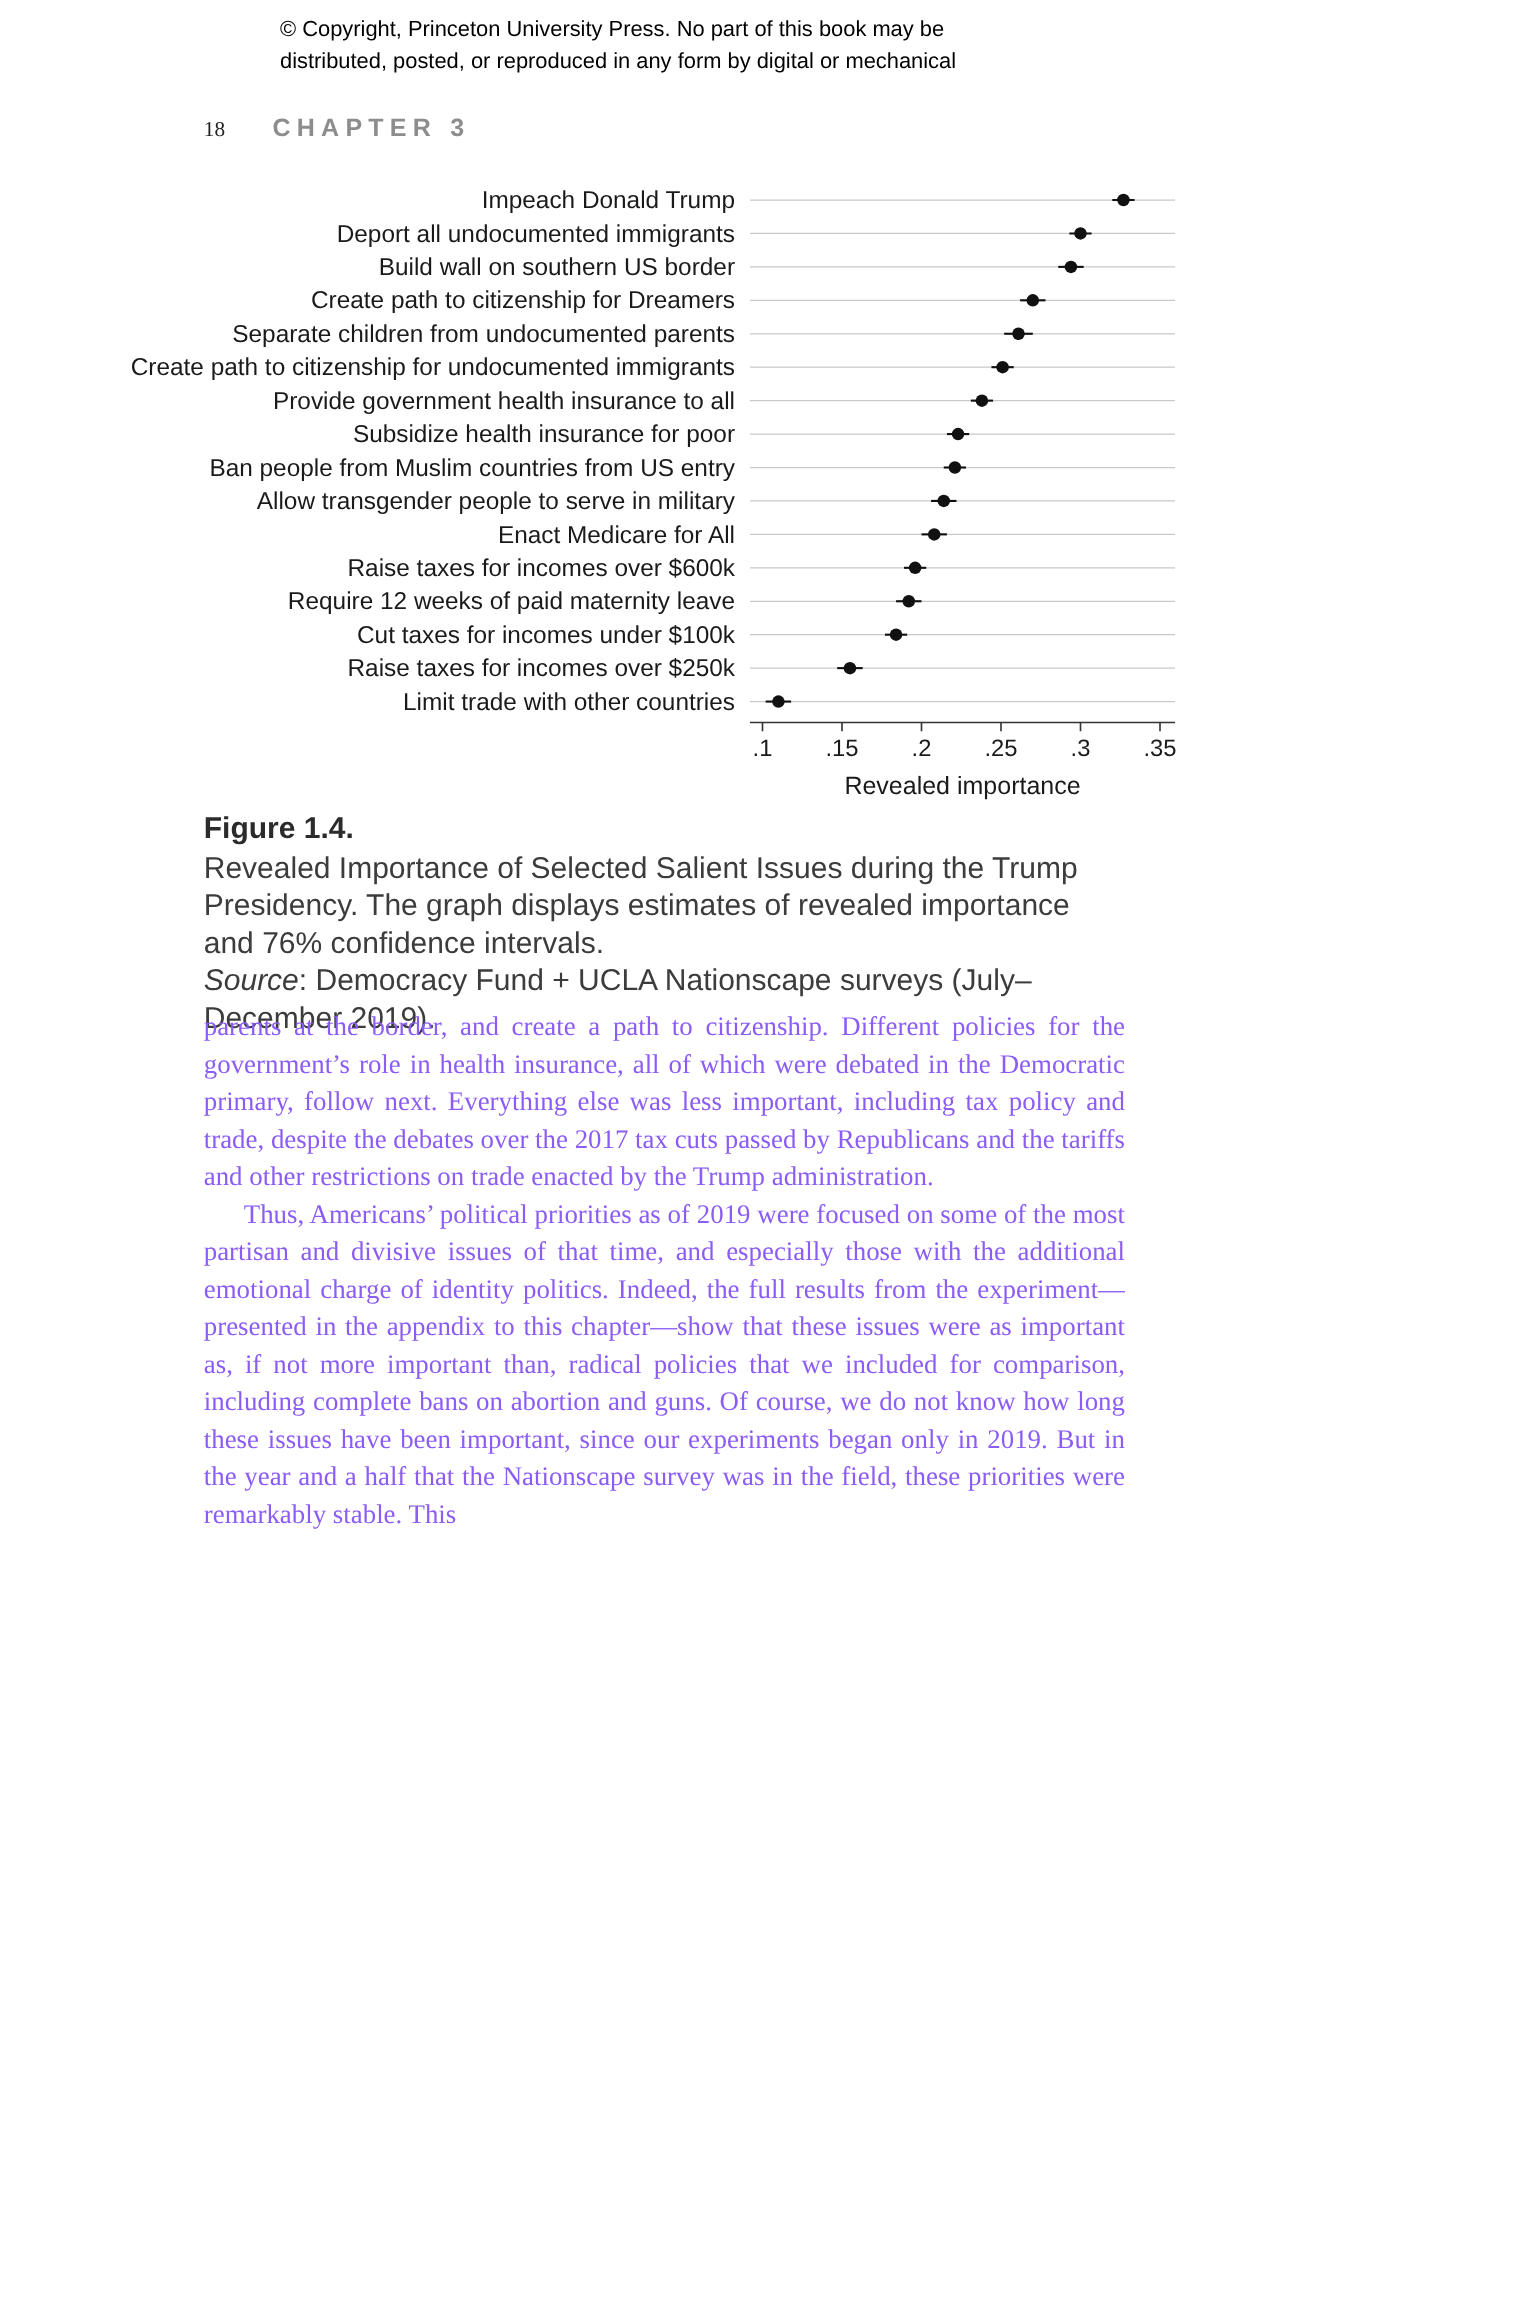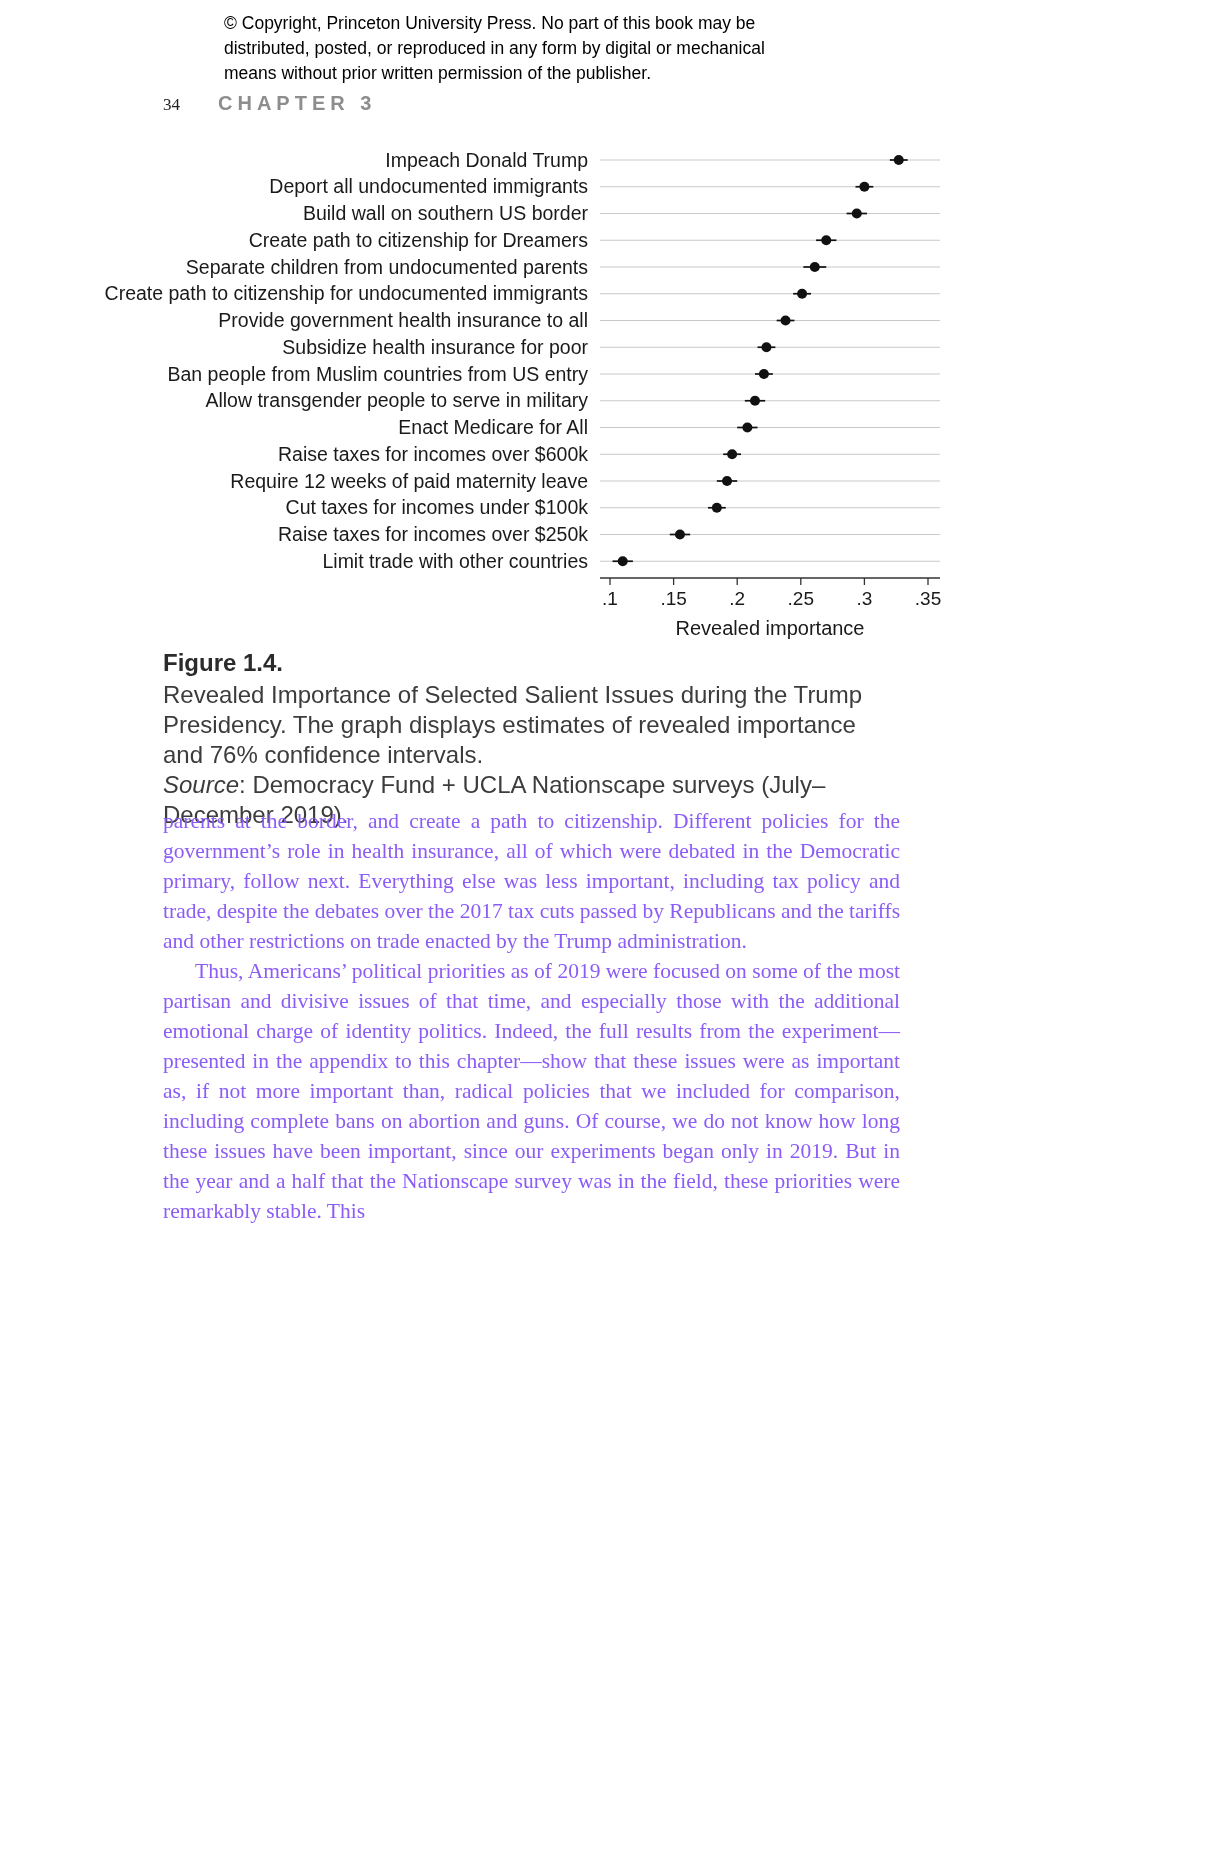--- a/index.html
+++ b/index.html
@@ -55,25 +55,24 @@
   }
 </style>
 </head>
 <body>
 
 <div class="page">
 
   <div class="copyright">
     <div>© Copyright, Princeton University Press. No part of this book may be</div>
     <div>distributed, posted, or reproduced in any form by digital or mechanical</div>
-    <div>means without prior written permission of the publisher.</div>
   </div>
 
   <div class="chapter-row">
-    <span class="page-number">34</span>
+    <span class="page-number">18</span>
     <span class="chapter-title">CHAPTER 3</span>
   </div>
 
   <div class="chart-wrap">
     <svg id="chart-svg" width="1000" height="515" viewBox="0 0 1000 515">
         <line x1="600" y1="20" x2="940" y2="20" stroke="#c9c9c9" stroke-width="1"></line>
         <line x1="889.84" y1="20" x2="907.6480000000001" y2="20" stroke="#111111" stroke-width="1.7"></line>
         <circle cx="898.7440000000001" cy="20" r="5" fill="#111111"></circle>
         <text x="588" y="26.5" text-anchor="end" font-size="19.5" fill="#1a1a1a">Impeach Donald Trump</text>
         <line x1="600" y1="46.75" x2="940" y2="46.75" stroke="#c9c9c9" stroke-width="1"></line>

